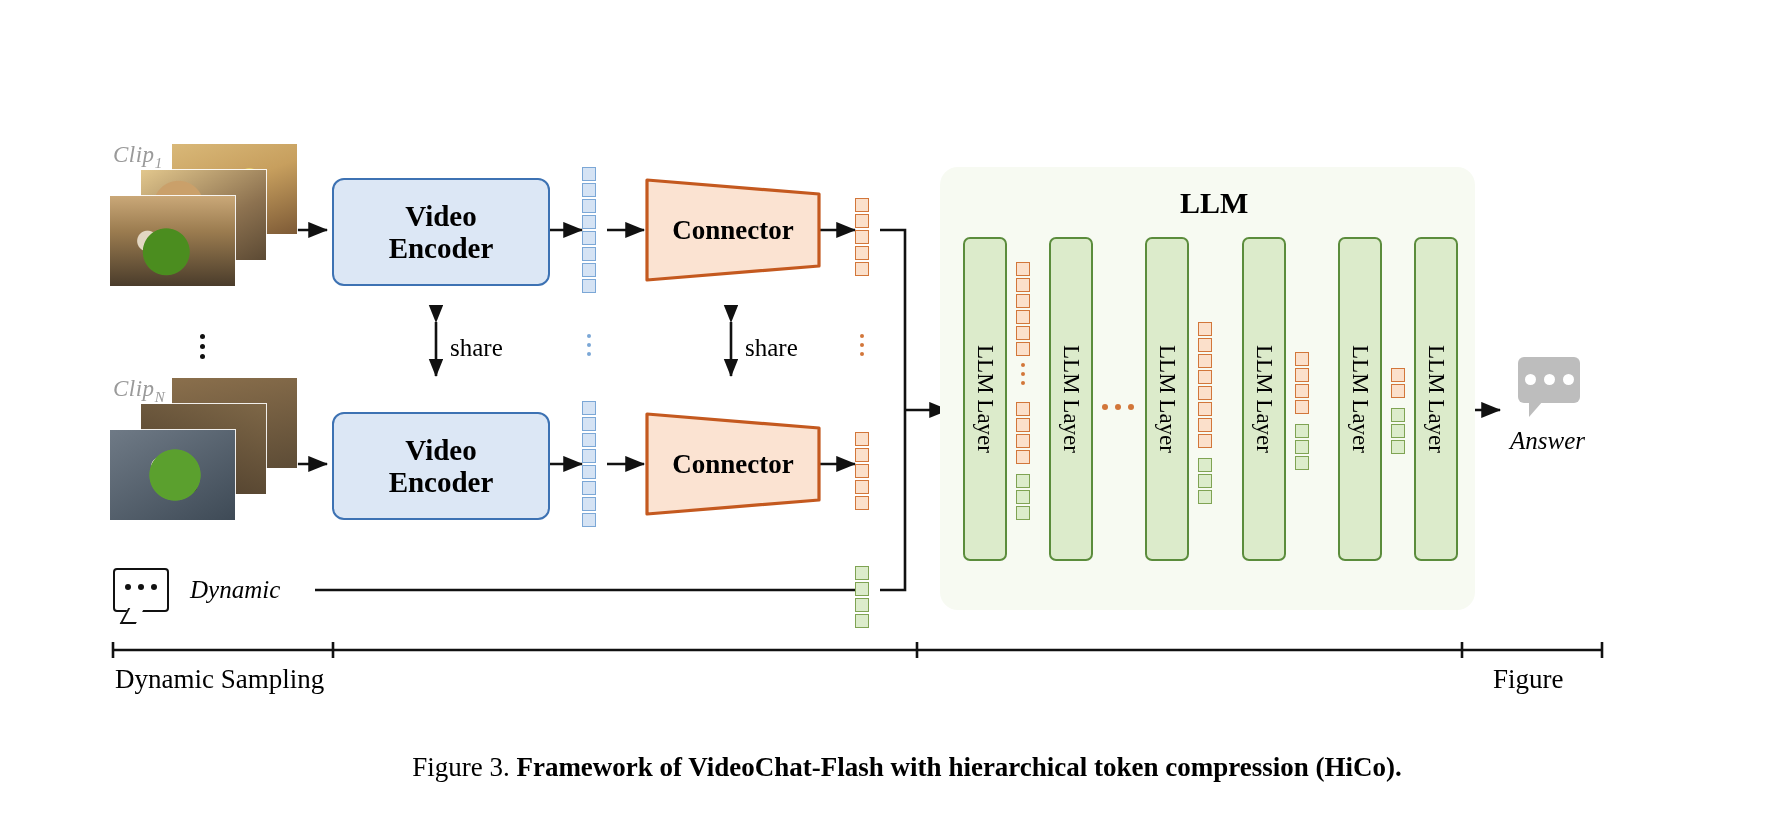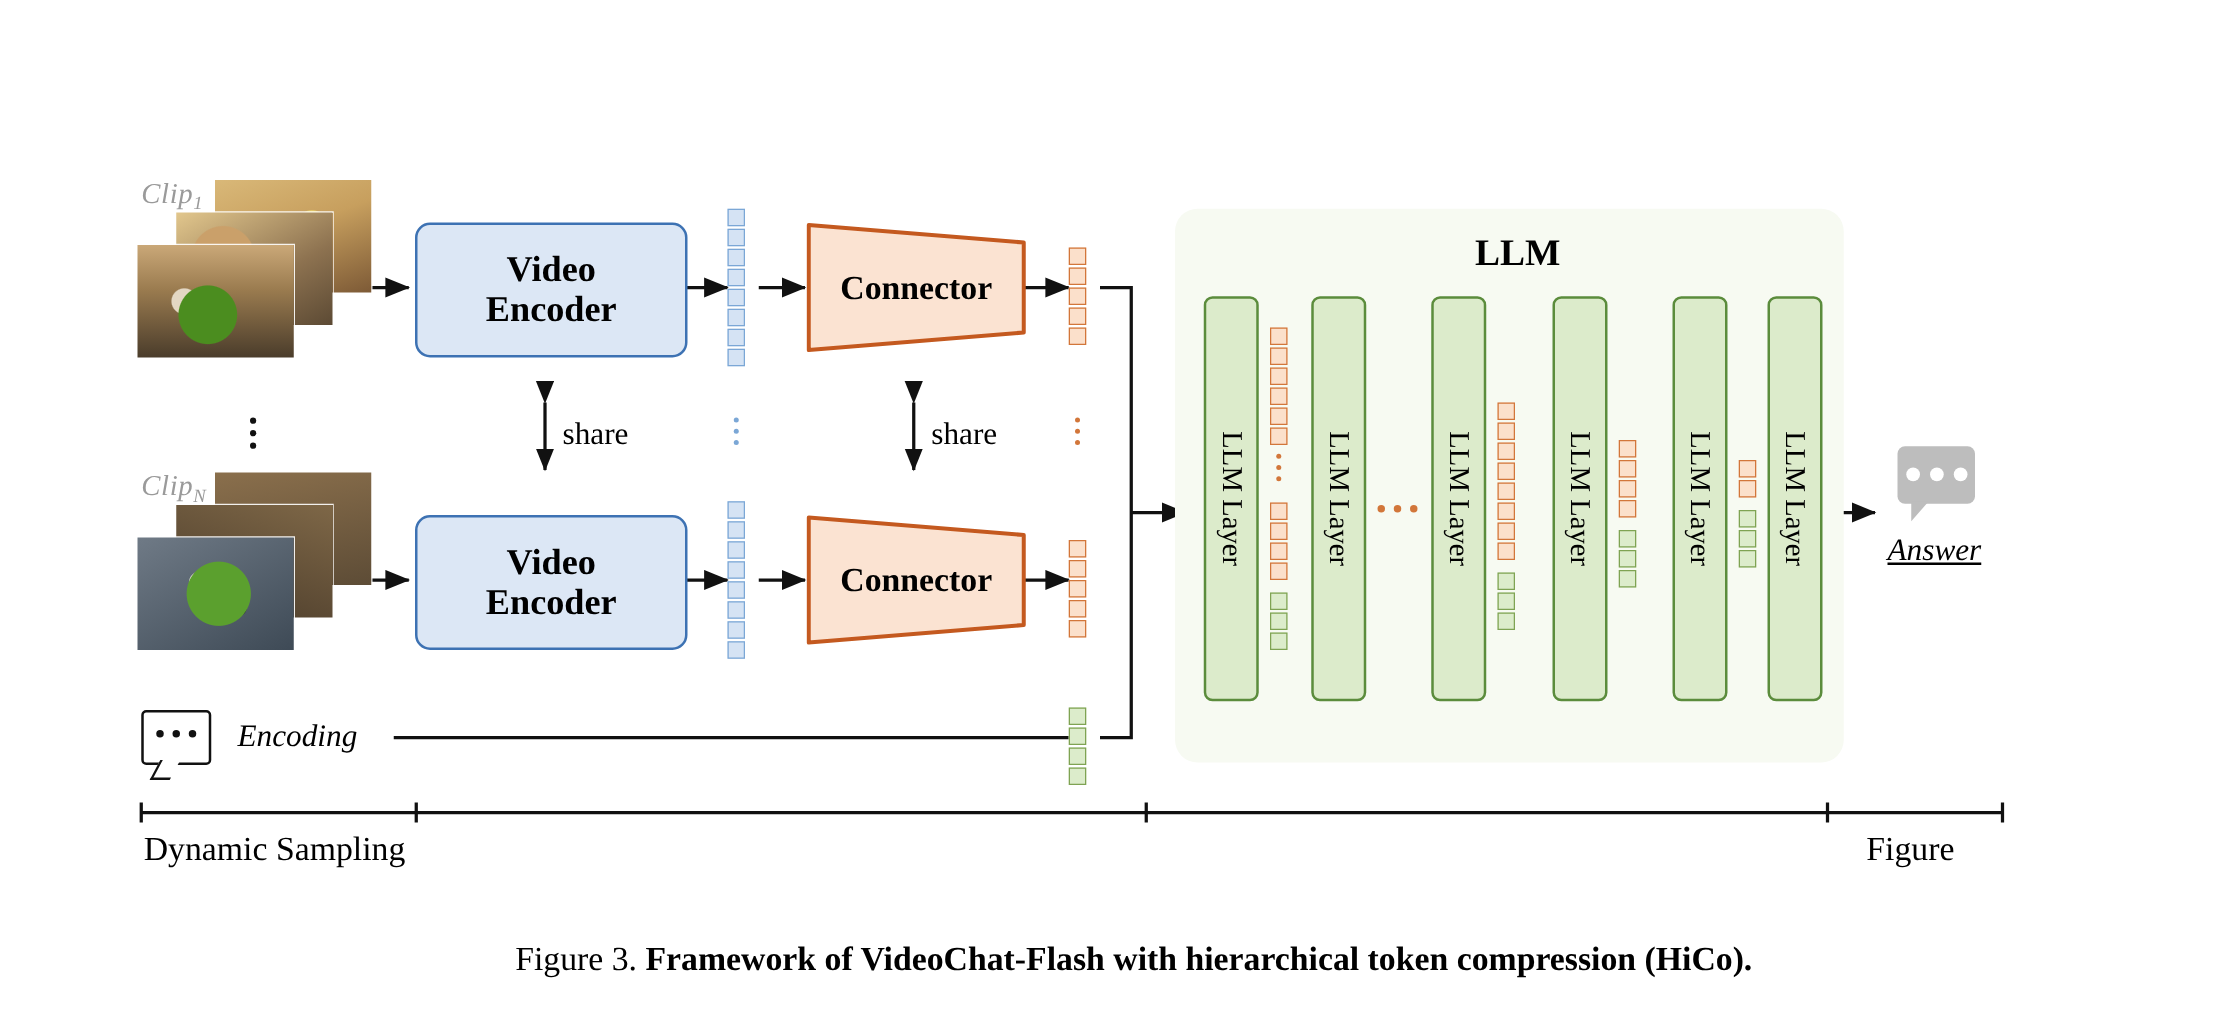--- a/index.html
+++ b/index.html
@@ -86,21 +86,21 @@
       border-top:none;border-right:none;background:#fff;}
   .bubble-q .dts{position:absolute;left:0;right:0;top:14px;display:flex;justify-content:center;gap:7px;}
   .bubble-q .dts i{width:6px;height:6px;border-radius:50%;background:#111;display:block;}
   .q-text{position:absolute;font-style:italic;font-size:25px;}
 
   .bubble-a{position:absolute;width:62px;height:46px;background:#bdbdbd;border-radius:6px;}
   .bubble-a::after{content:"";position:absolute;left:11px;top:44px;
       border-left:14px solid #bdbdbd;border-bottom:16px solid transparent;}
   .bubble-a .dts{position:absolute;left:0;right:0;top:17px;display:flex;justify-content:center;gap:8px;}
   .bubble-a .dts i{width:11px;height:11px;border-radius:50%;background:#fff;display:block;}
-  .a-text{position:absolute;font-style:italic;font-size:25px;text-decoration:underline;}
+  .a-text{position:absolute;font-style:italic;font-size:25px;}
 
   
   .axis-lbl{position:absolute;font-size:27px;white-space:nowrap;}
   .hl-clip{color:#c4591f;font-weight:bold;}
   .hl-video{color:#5b8c3c;font-weight:bold;}
 
   .caption{position:absolute;left:0;right:0;text-align:center;font-size:27px;}
   .caption b{font-weight:bold;}
 
   .share-lbl{position:absolute;font-size:25px;}
@@ -262,21 +262,21 @@
     <div class="tok orange" style="left:0;top:64px;"></div>
   </div>
 
   <div class="bubble-q" style="left:113px;top:564px;">
     <div class="dts">
         <i></i>
         <i></i>
         <i></i>
       </div>
   </div>
-  <div class="q-text" style="left:190px;top:572px;">Encoding</div>
+  <div class="q-text" style="left:190px;top:572px;">Dynamic</div>
   <div class="abs" style="left:855px;top:562px;">
     <div class="tok green" style="left:0;top:0;"></div>
     <div class="tok green" style="left:0;top:16px;"></div>
     <div class="tok green" style="left:0;top:32px;"></div>
     <div class="tok green" style="left:0;top:48px;"></div>
   </div>
 
   <div class="llm-panel" style="left:940px;top:163px;width:535px;height:443px;"></div>
   <div class="llm-title" style="left:1180px;top:182px;">LLM</div>
 

